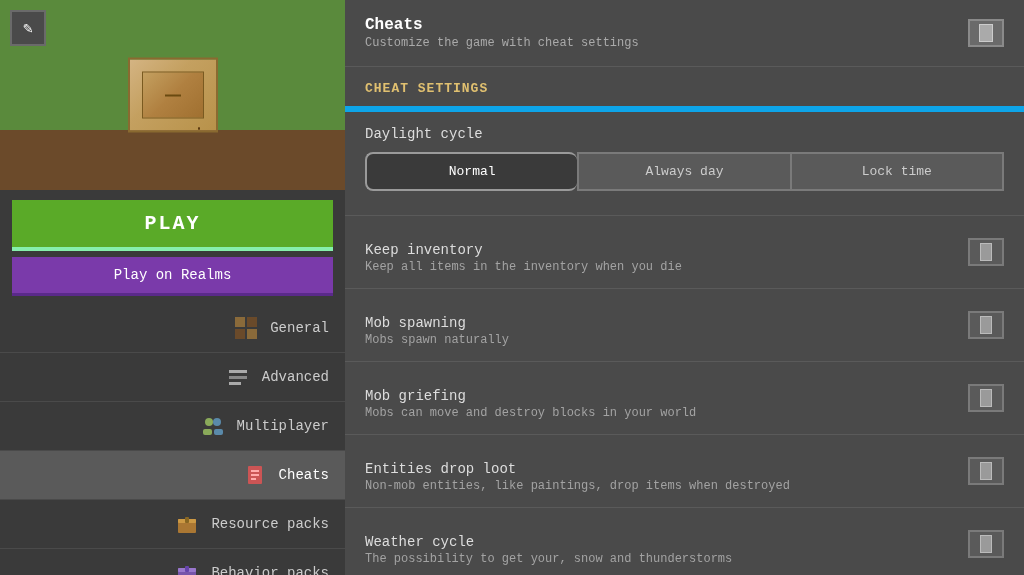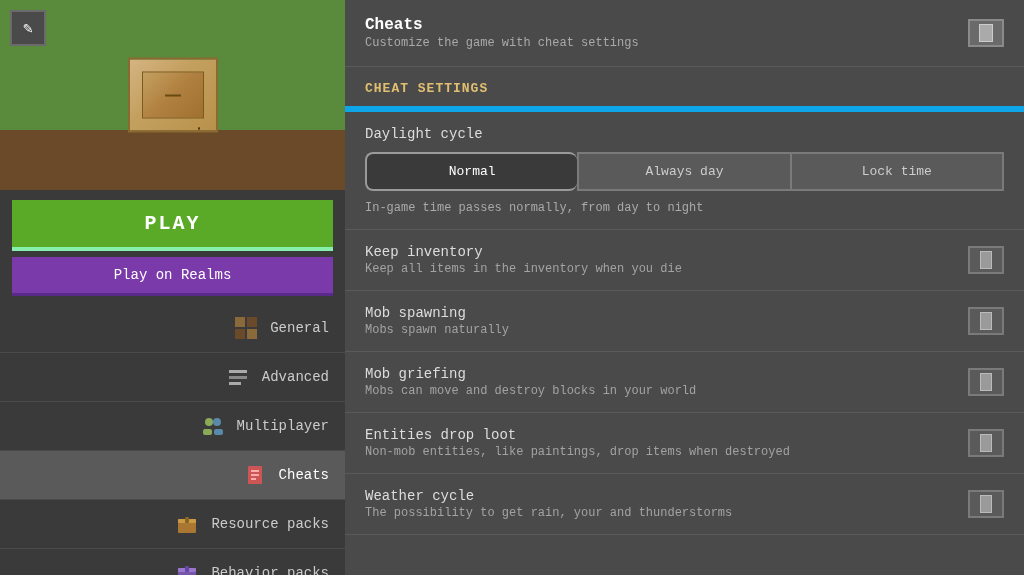--- a/index.html
+++ b/index.html
@@ -260,20 +260,21 @@
     .setting-row {
       display: flex;
       align-items: center;
       justify-content: space-between;
       padding: 14px 20px;
       border-bottom: 1px solid #5a5a5a;
     }
 
     .setting-info {
       flex: 1;
+      margin-top: 12px;
     }
 
     .setting-name {
       color: #dddddd;
       font-size: 14px;
     }
 
     .setting-desc {
       color: #a3a3a3;
       font-size: 12px;
@@ -423,21 +424,20 @@
 
   <div class="cheat-settings-header">CHEAT SETTINGS</div>
 
   <div class="daylight-section">
     <div class="daylight-label">Daylight cycle</div>
     <div class="daylight-buttons">
       <button class="daylight-btn active">Normal</button>
       <button class="daylight-btn">Always day</button>
       <button class="daylight-btn">Lock time</button>
     </div>
-    <div class="daylight-note">In-game time passes normally, from day to night</div>
   </div>
 
   <div class="setting-row">
     <div class="setting-info">
       <div class="setting-name">Keep inventory</div>
       <div class="setting-desc">Keep all items in the inventory when you die</div>
     </div>
     <div class="toggle-switch">
       <div class="toggle-switch-inner"></div>
     </div>
@@ -469,20 +469,20 @@
       <div class="setting-desc">Non-mob entities, like paintings, drop items when destroyed</div>
     </div>
     <div class="toggle-switch">
       <div class="toggle-switch-inner"></div>
     </div>
   </div>
 
   <div class="setting-row">
     <div class="setting-info">
       <div class="setting-name">Weather cycle</div>
-      <div class="setting-desc">The possibility to get rain, your and thunderstorms</div>
+      <div class="setting-desc">The possibility to get your, snow and thunderstorms</div>
     </div>
     <div class="toggle-switch">
       <div class="toggle-switch-inner"></div>
     </div>
   </div>
 
 </div>
 
 </body></html>

